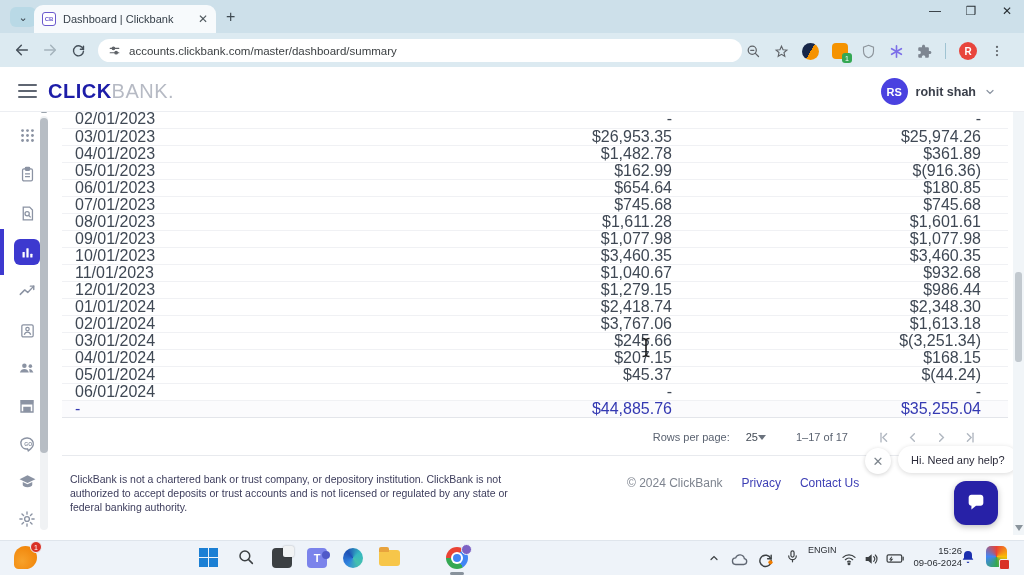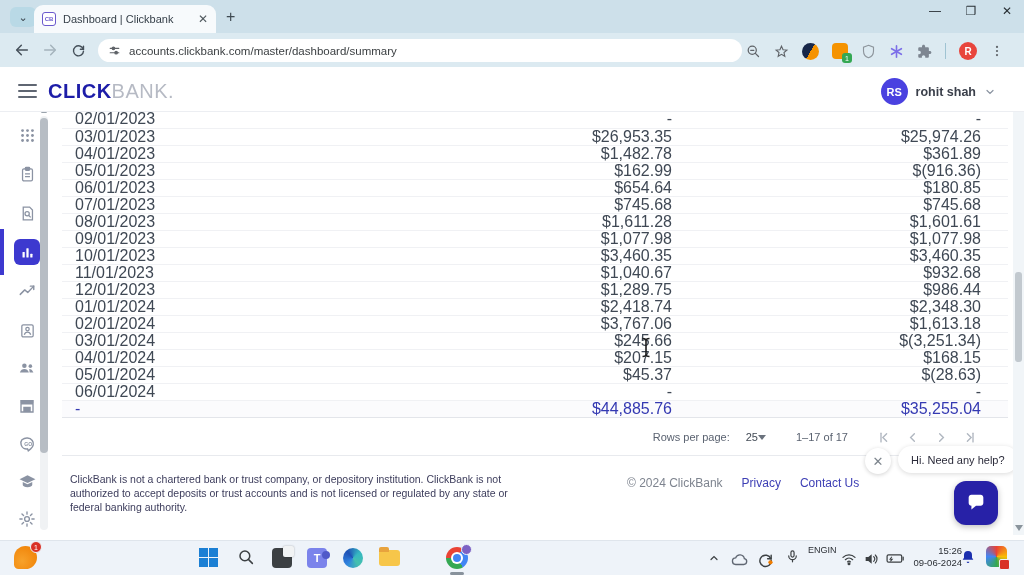--- a/index.html
+++ b/index.html
@@ -347,21 +347,21 @@
     </tr>
 
     <tr>
       <td class="c1">11/01/2023</td>
       <td class="c2">$1,040.67</td>
       <td class="c3">$932.68</td>
     </tr>
 
     <tr>
       <td class="c1">12/01/2023</td>
-      <td class="c2">$1,289.75</td>
+      <td class="c2">$1,279.15</td>
       <td class="c3">$986.44</td>
     </tr>
 
     <tr>
       <td class="c1">01/01/2024</td>
       <td class="c2">$2,418.74</td>
       <td class="c3">$2,348.30</td>
     </tr>
 
     <tr>
@@ -378,21 +378,21 @@
 
     <tr>
       <td class="c1">04/01/2024</td>
       <td class="c2">$207.15</td>
       <td class="c3">$168.15</td>
     </tr>
 
     <tr>
       <td class="c1">05/01/2024</td>
       <td class="c2">$45.37</td>
-      <td class="c3">$(28.63)</td>
+      <td class="c3">$(44.24)</td>
     </tr>
 
     <tr>
       <td class="c1">06/01/2024</td>
       <td class="c2">-</td>
       <td class="c3">-</td>
     </tr>
   </tbody>
     <tfoot>
       <tr>

